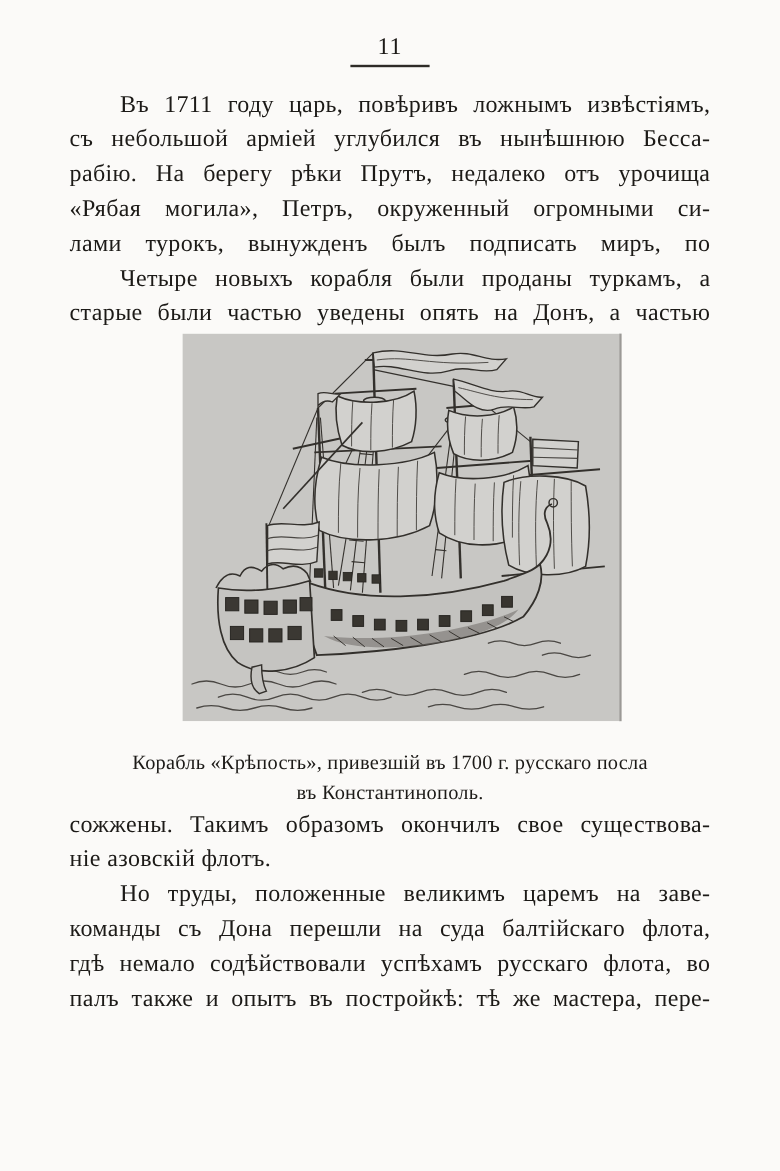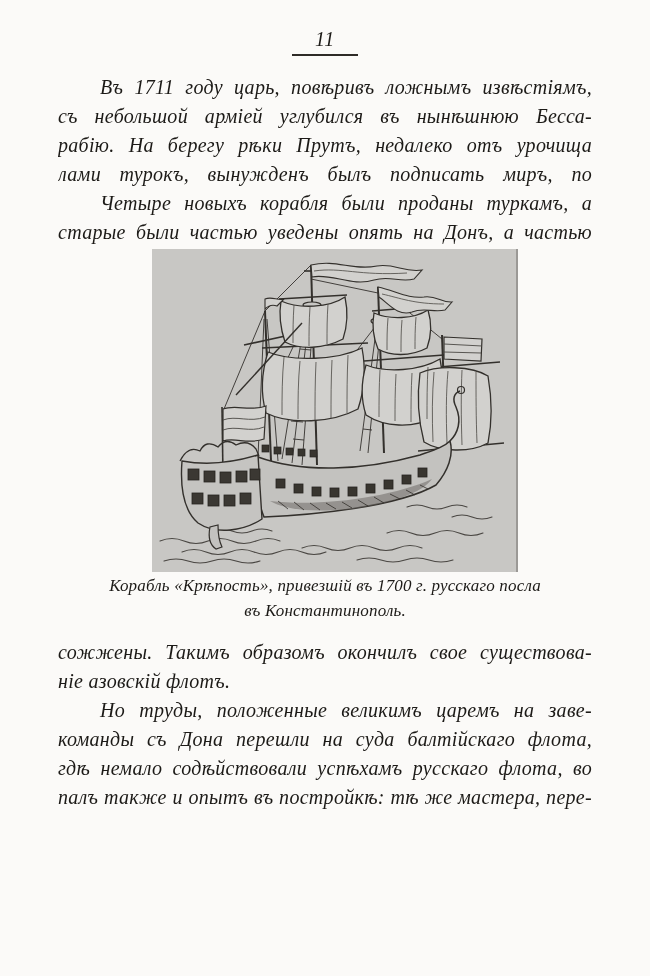--- a/index.html
+++ b/index.html
@@ -2,52 +2,53 @@
 <html><head>
 <meta charset="utf-8">
 <style>
   html,body{margin:0;padding:0;}
   body{
     width:650px;height:976px;
     background:#fbfaf8;
     color:#1c1a17;
     font-family:"Liberation Serif","DejaVu Serif",serif;
   }
-  .page{position:relative;width:650px;height:976px;overflow:hidden;box-sizing:border-box;padding-top:28px;font-style:italic;}
+  .page{position:relative;width:650px;height:976px;overflow:hidden;box-sizing:border-box;padding-top:28px;}
   .pagenum{width:100%;text-align:center;font-size:20px;line-height:22px;letter-spacing:.04em;}
   .pagenum-rule{width:66px;height:2px;background:#2e2b27;margin:4px auto 0;}
   .textblock{margin-left:58px;width:534px;}
   .tb-top{margin-top:17px;}
-  .tb-bottom{margin-top:15px;}
+  .tb-bottom{}
   .line{
     font-size:20px;line-height:29px;height:29px;overflow:hidden;
     text-align:justify;text-align-last:justify;
     letter-spacing:.015em;
   }
   .indent{padding-left:42px;}
   .endline{text-align-last:left;}
   .figure{margin:2px 0 0 152px;width:364px;height:323px;border-right:2px solid #9b9996;}
   .figure svg{display:block;}
-  .caption{margin-top:1px;width:650px;text-align:center;font-size:17px;line-height:25px;letter-spacing:.01em;}
+  .caption{margin-top:22px;width:650px;text-align:center;font-size:17px;line-height:25px;letter-spacing:.01em;}
 </style>
 </head>
 <body>
 
 <div class="page">
 
   <header>
     <div class="pagenum">11</div>
     <div class="pagenum-rule"></div>
   </header>
 
   <section class="textblock tb-top">
     <div class="para">
       <div class="line indent">Въ 1711 году царь, повѣривъ ложнымъ извѣстіямъ,</div>
       <div class="line">съ небольшой арміей углубился въ нынѣшнюю Бесса-</div>
       <div class="line">рабію. На берегу рѣки Прутъ, недалеко отъ урочища</div>
+      <div class="line">«Рябая могила», Петръ, окруженный огромными си-</div>
       <div class="line">лами турокъ, вынужденъ былъ подписать миръ, по</div>
     </div>
     <div class="para">
       <div class="line indent">Четыре новыхъ корабля были проданы туркамъ, а</div>
       <div class="line">старые были частью уведены опять на Донъ, а частью</div>
     </div>
   </section>
 
   <div class="figure">
     <svg width="364" height="323" viewBox="0 0 364 323" xmlns="http://www.w3.org/2000/svg">

